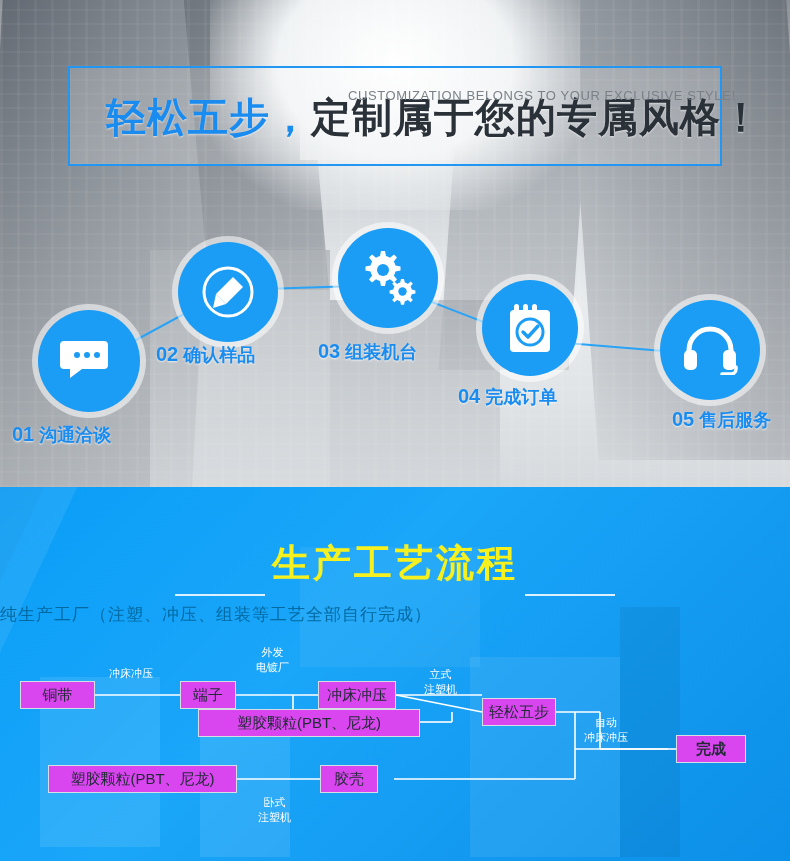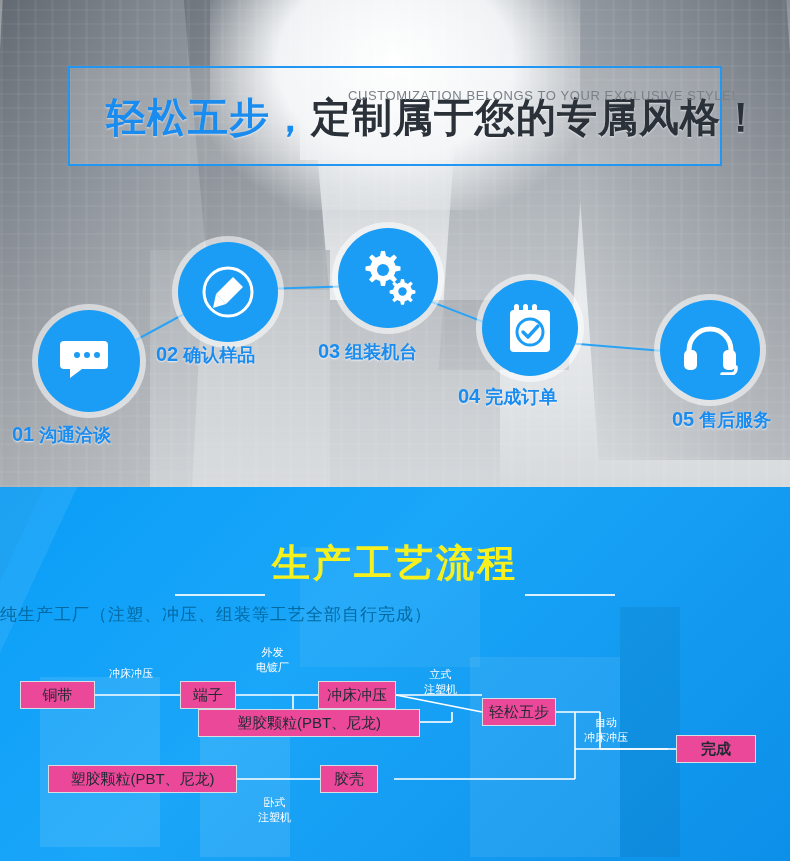--- a/index.html
+++ b/index.html
@@ -125,21 +125,21 @@
   .bp-rule.r { left: 525px; top: 594px; width: 90px; }
   .bp-sub {
     position: absolute; left: 0; top: 603px; width: 790px;
     font-size: 17px; color: #0369a1; letter-spacing: 1px;
   }
 
   
   .flow { position: absolute; left: 0; top: 487px; width: 790px; height: 374px; }
   .node {
     position: absolute;
-    background: #ec4899;
+    background: #d946ef;
     border: 1px solid #d6dde3;
     color: #1f2a33;
     font-size: 15px;
     display: flex; align-items: center; justify-content: center;
     white-space: nowrap;
   }
   .node.bold { font-weight: bold; }
   .flow-label {
     position: absolute;
     color: #ffffff; font-size: 11px; line-height: 15px; text-align: center;
@@ -289,21 +289,21 @@
     </g>
   </svg>
 
   <div class="node" style="left:20px; top:194px; width:75px; height:28px;">铜带</div>
   <div class="node" style="left:180px; top:194px; width:56px; height:28px;">端子</div>
   <div class="node" style="left:318px; top:194px; width:78px; height:28px;">冲床冲压</div>
   <div class="node" style="left:482px; top:211px; width:74px; height:28px;">轻松五步</div>
   <div class="node" style="left:198px; top:222px; width:222px; height:28px;">塑胶颗粒(PBT、尼龙)</div>
   <div class="node" style="left:48px; top:278px; width:189px; height:28px;">塑胶颗粒(PBT、尼龙)</div>
   <div class="node" style="left:320px; top:278px; width:58px; height:28px;">胶壳</div>
-  <div class="node bold" style="left:676px; top:248px; width:80px; height:28px;">完成</div>
+  <div class="node bold" style="left:676px; top:248px; width:70px; height:28px;">完成</div>
 
   <div class="flow-label" style="left:109px; top:180px;font-family:Liberation Mono, monospace;">冲床冲压</div>
   <div class="flow-label" style="left:256px; top:158px; white-space:pre-line;">外发
 电镀厂</div>
   <div class="flow-label" style="left:424px; top:180px; white-space:pre-line;">立式
 注塑机</div>
   <div class="flow-label" style="left:258px; top:308px; white-space:pre-line;">卧式
 注塑机</div>
   <div class="flow-label" style="left:584px; top:228px; white-space:pre-line;">自动
 冲床冲压</div>

